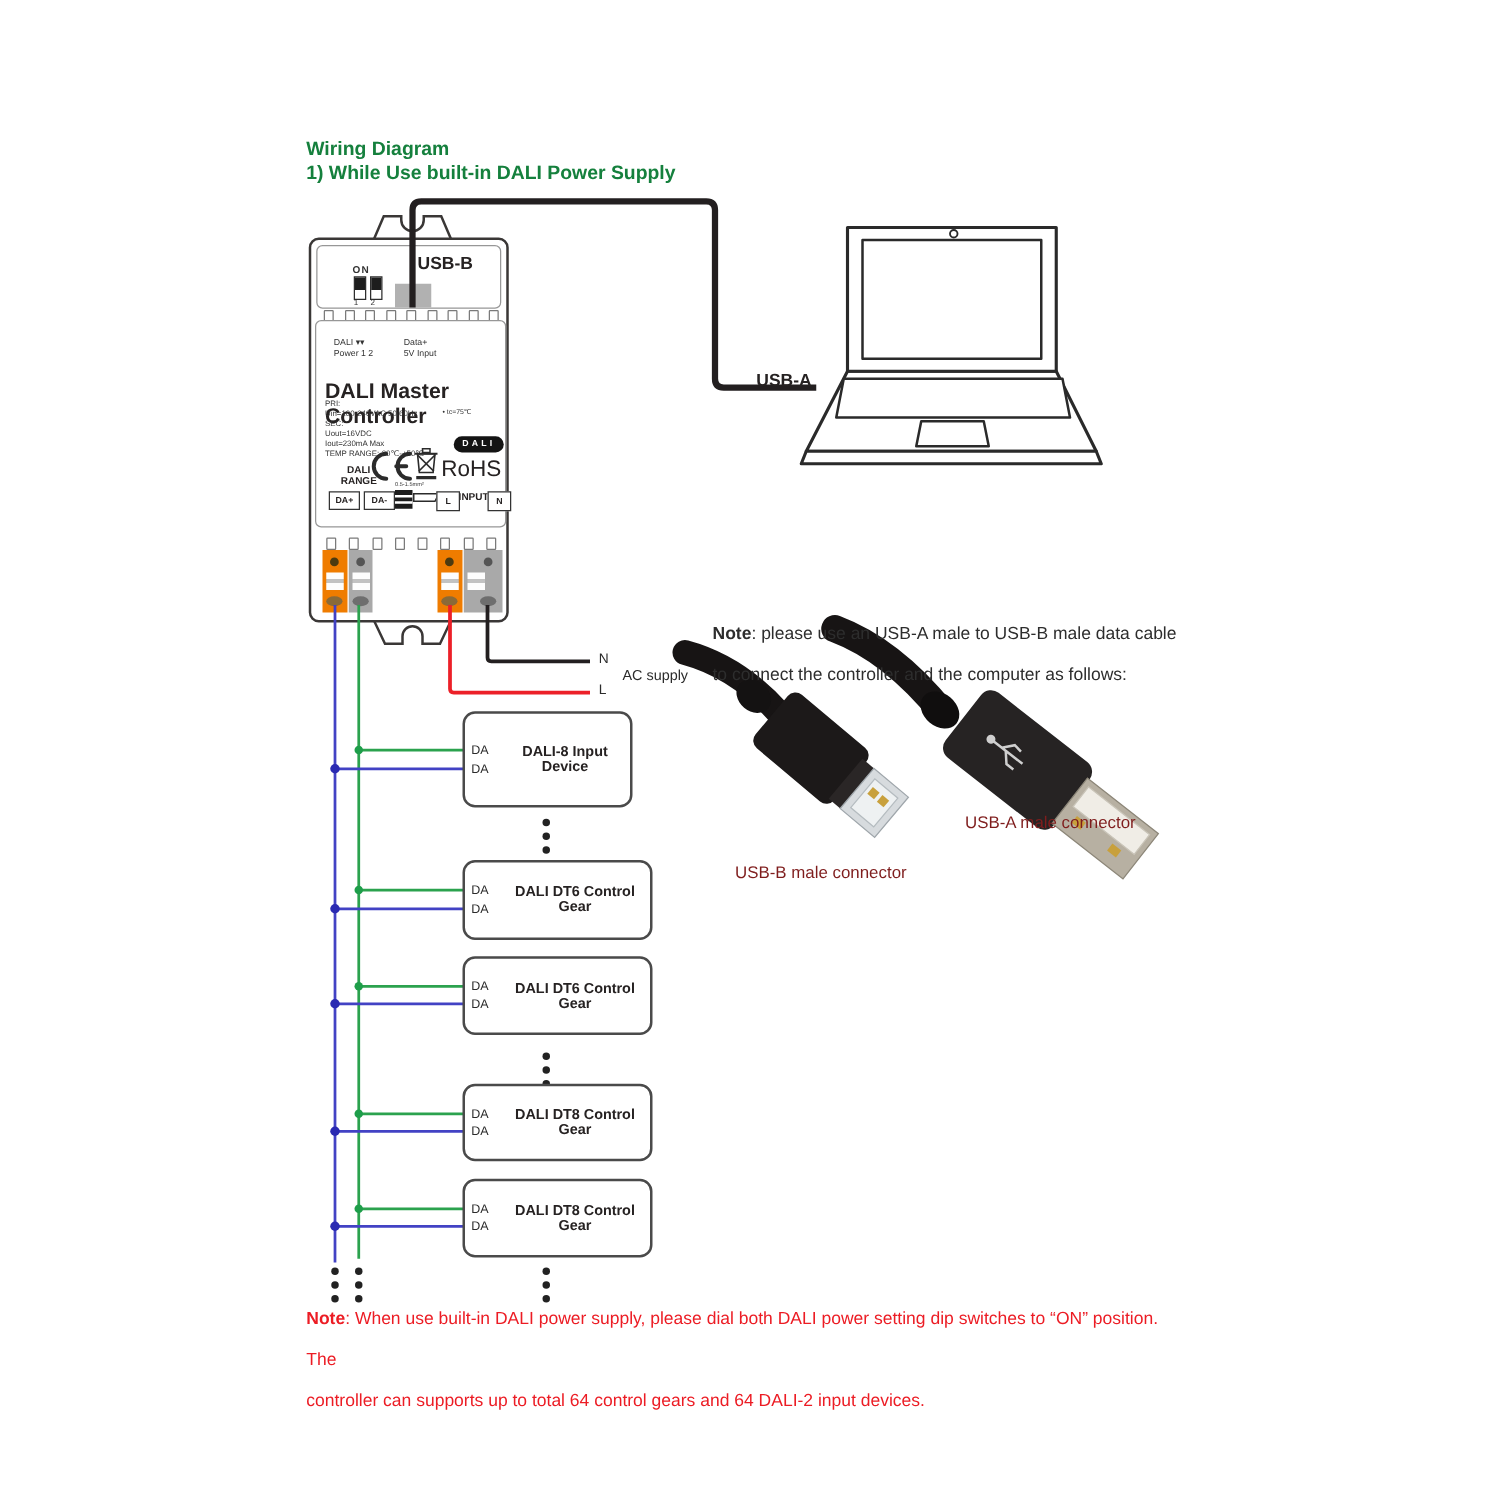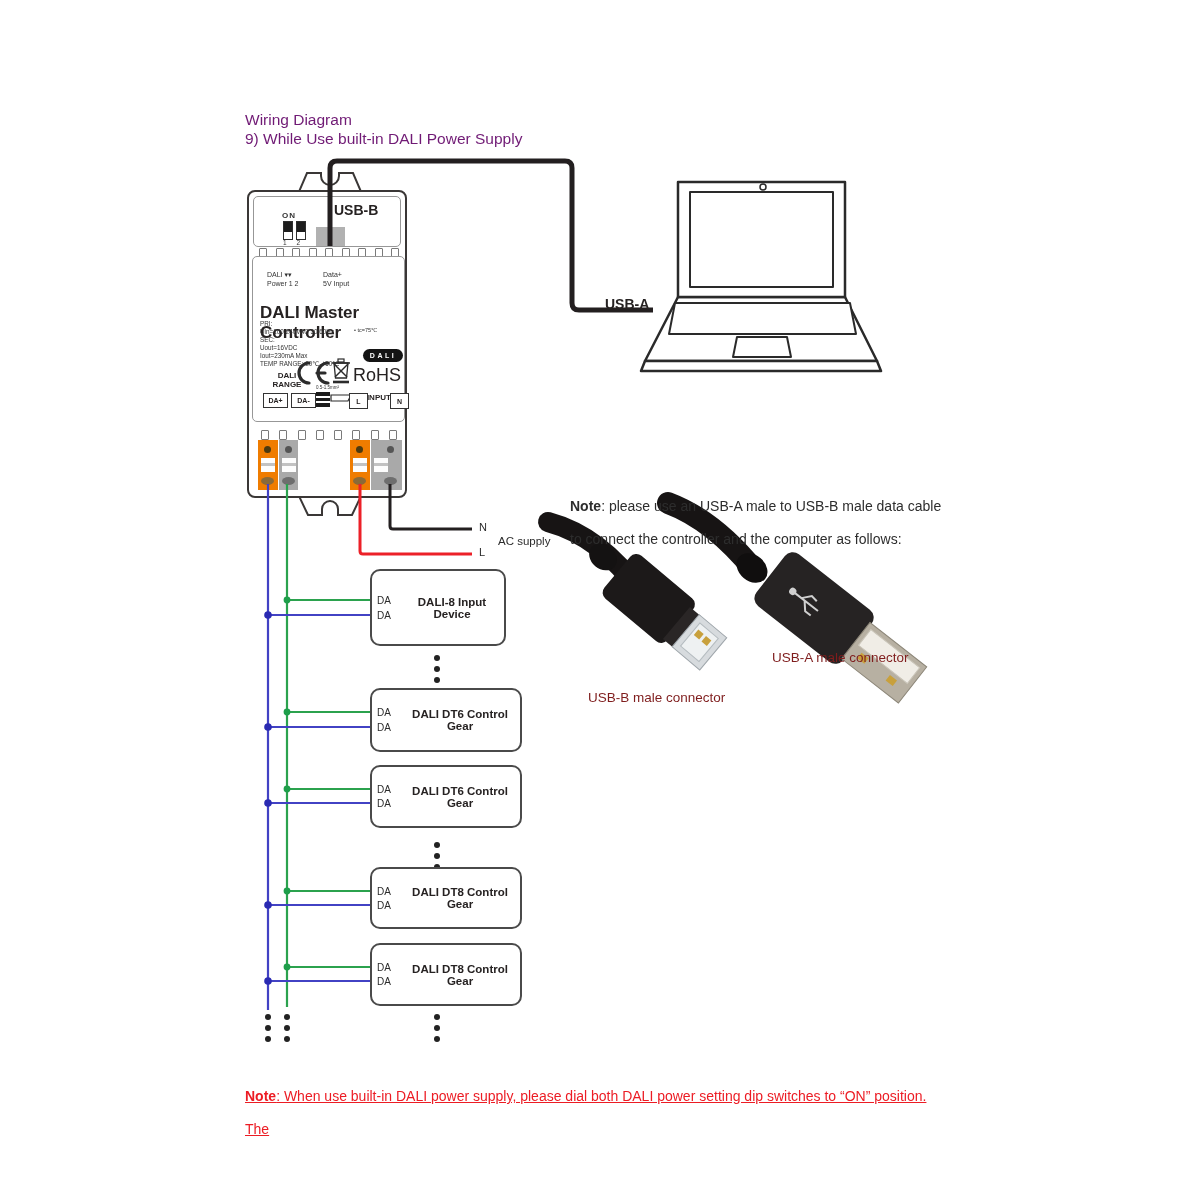--- a/index.html
+++ b/index.html
@@ -1,19 +1,19 @@
 <!DOCTYPE html>
 <html><head>
 <meta charset="utf-8">
 <style>
   html,body{margin:0;padding:0;background:#fff;}
   .page{position:relative;width:1200px;height:1200px;background:#fff;overflow:hidden;
         font-family:"Liberation Sans","DejaVu Sans",sans-serif;color:#2b2b2b;}
   .abs{position:absolute;}
-  .title-line{font-weight:normal;font-size:15.5px;line-height:19px;color:#701a75;}
+  .title-line{font-weight:bold;font-size:15.5px;line-height:19px;color:#15803d;}
   
   .ctl-body{left:247px;top:190px;width:156px;height:304px;border:2.5px solid #3a3736;border-radius:8px;background:#fff;}
   .ctl-strip{left:253px;top:196px;width:146px;height:49px;border:1.5px solid #979797;border-radius:5px;background:#fff;}
   .on-label{left:282px;top:211px;font-size:8px;font-weight:bold;letter-spacing:1px;color:#333;}
   .dip{left:283px;top:221px;display:flex;gap:3px;}
   .dip .sw{width:8px;height:17px;border:1px solid #2e2e2e;background:#fff;position:relative;}
   .dip .sw::after{content:"";position:absolute;left:0;top:0;width:100%;height:10px;background:#1d1d1d;}
   .dip-nums{left:283px;top:239px;font-size:6.5px;color:#333;letter-spacing:4px;}
   .usb-port{left:316px;top:227px;width:29px;height:19px;background:#b1b1b1;}
   .usbb-label{left:334px;top:202px;font-size:14px;font-weight:bold;color:#262222;}
@@ -46,21 +46,21 @@
   .red-note{font-size:14px;color:#ec1c24;line-height:33px;}
   svg{display:block;}
 </style>
 </head>
 <body>
 
 <div class="page">
 
   <div class="abs" style="left:245px;top:110px;">
     <div class="title-line">Wiring Diagram</div>
-    <div class="title-line">9) While Use built-in DALI Power Supply</div>
+    <div class="title-line">1) While Use built-in DALI Power Supply</div>
   </div>
 
   <svg class="abs" style="left:298px;top:168px;" width="64" height="26">
     <path d="M0,26 L9,5 L23,5 L23,8 A9,9 0 0 0 41,8 L41,5 L55,5 L64,26" fill="#fff" stroke="#3a3736" stroke-width="2"></path>
   </svg>
   <svg class="abs" style="left:298px;top:494px;" width="64" height="26">
     <path d="M0,0 L10,21 L24,21 L24,15 A8,8 0 0 1 40,15 L40,21 L54,21 L64,0" fill="#fff" stroke="#3a3736" stroke-width="2"></path>
   </svg>
 
   <div class="abs ctl-body"></div>
@@ -303,17 +303,18 @@
   </div>
 
   <div class="abs note-txt" style="left:570px;top:444px;width:420px;margin-top:46px;">
     <span style="font-weight:bold;">Note</span><span>: please use an USB-A male to USB-B male data cable</span><br>
     <span>to connect the controller and the computer as follows:</span>
   </div>
 
   <div class="abs caption" style="left:588px;top:690px;">USB-B male connector</div>
   <div class="abs caption" style="left:772px;top:650px;">USB-A male connector</div>
 
-  <div class="abs red-note" style="left:245px;top:1080px;width:700px;text-decoration:underline;">
+  <div class="abs red-note" style="left:245px;top:1038px;width:700px;">
     <span style="font-weight:bold;">Note</span><span>: When use built-in DALI power supply, please dial both DALI power setting dip switches to “ON” position. The</span><br>
+    <span>controller can supports up to total 64 control gears and 64 DALI-2 input devices.</span>
   </div>
 
 </div>
 
 </body></html>

